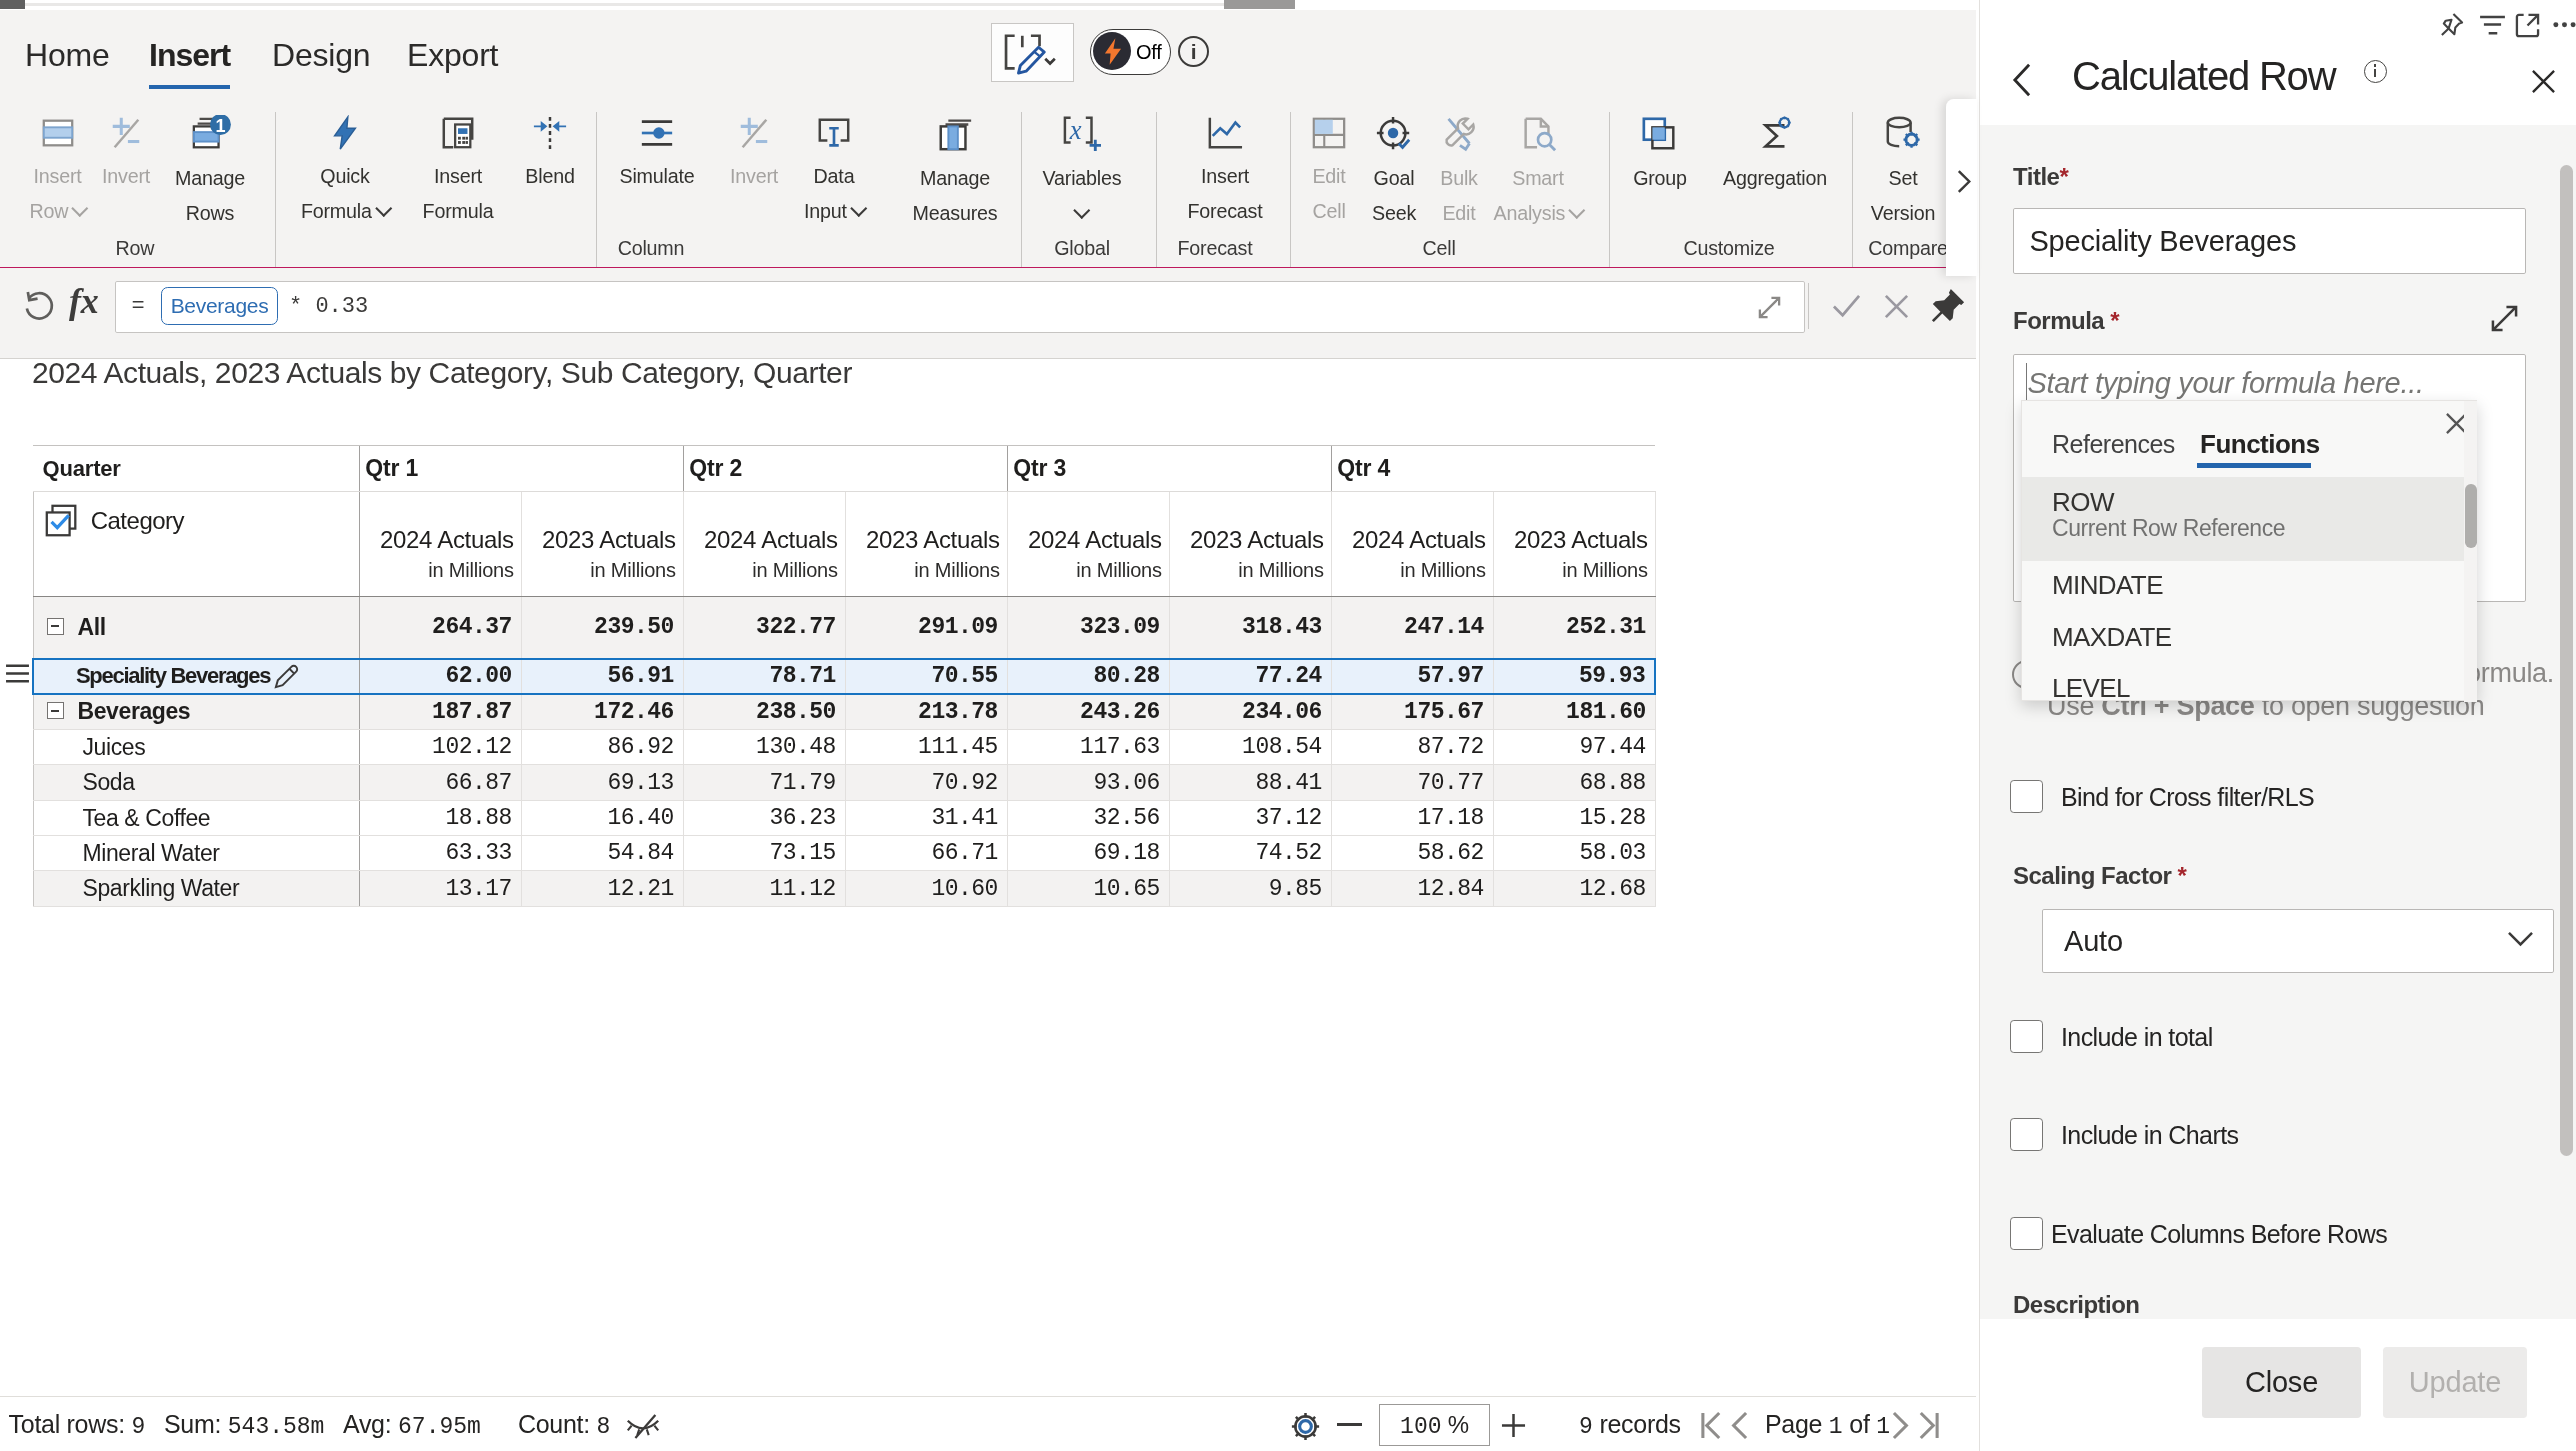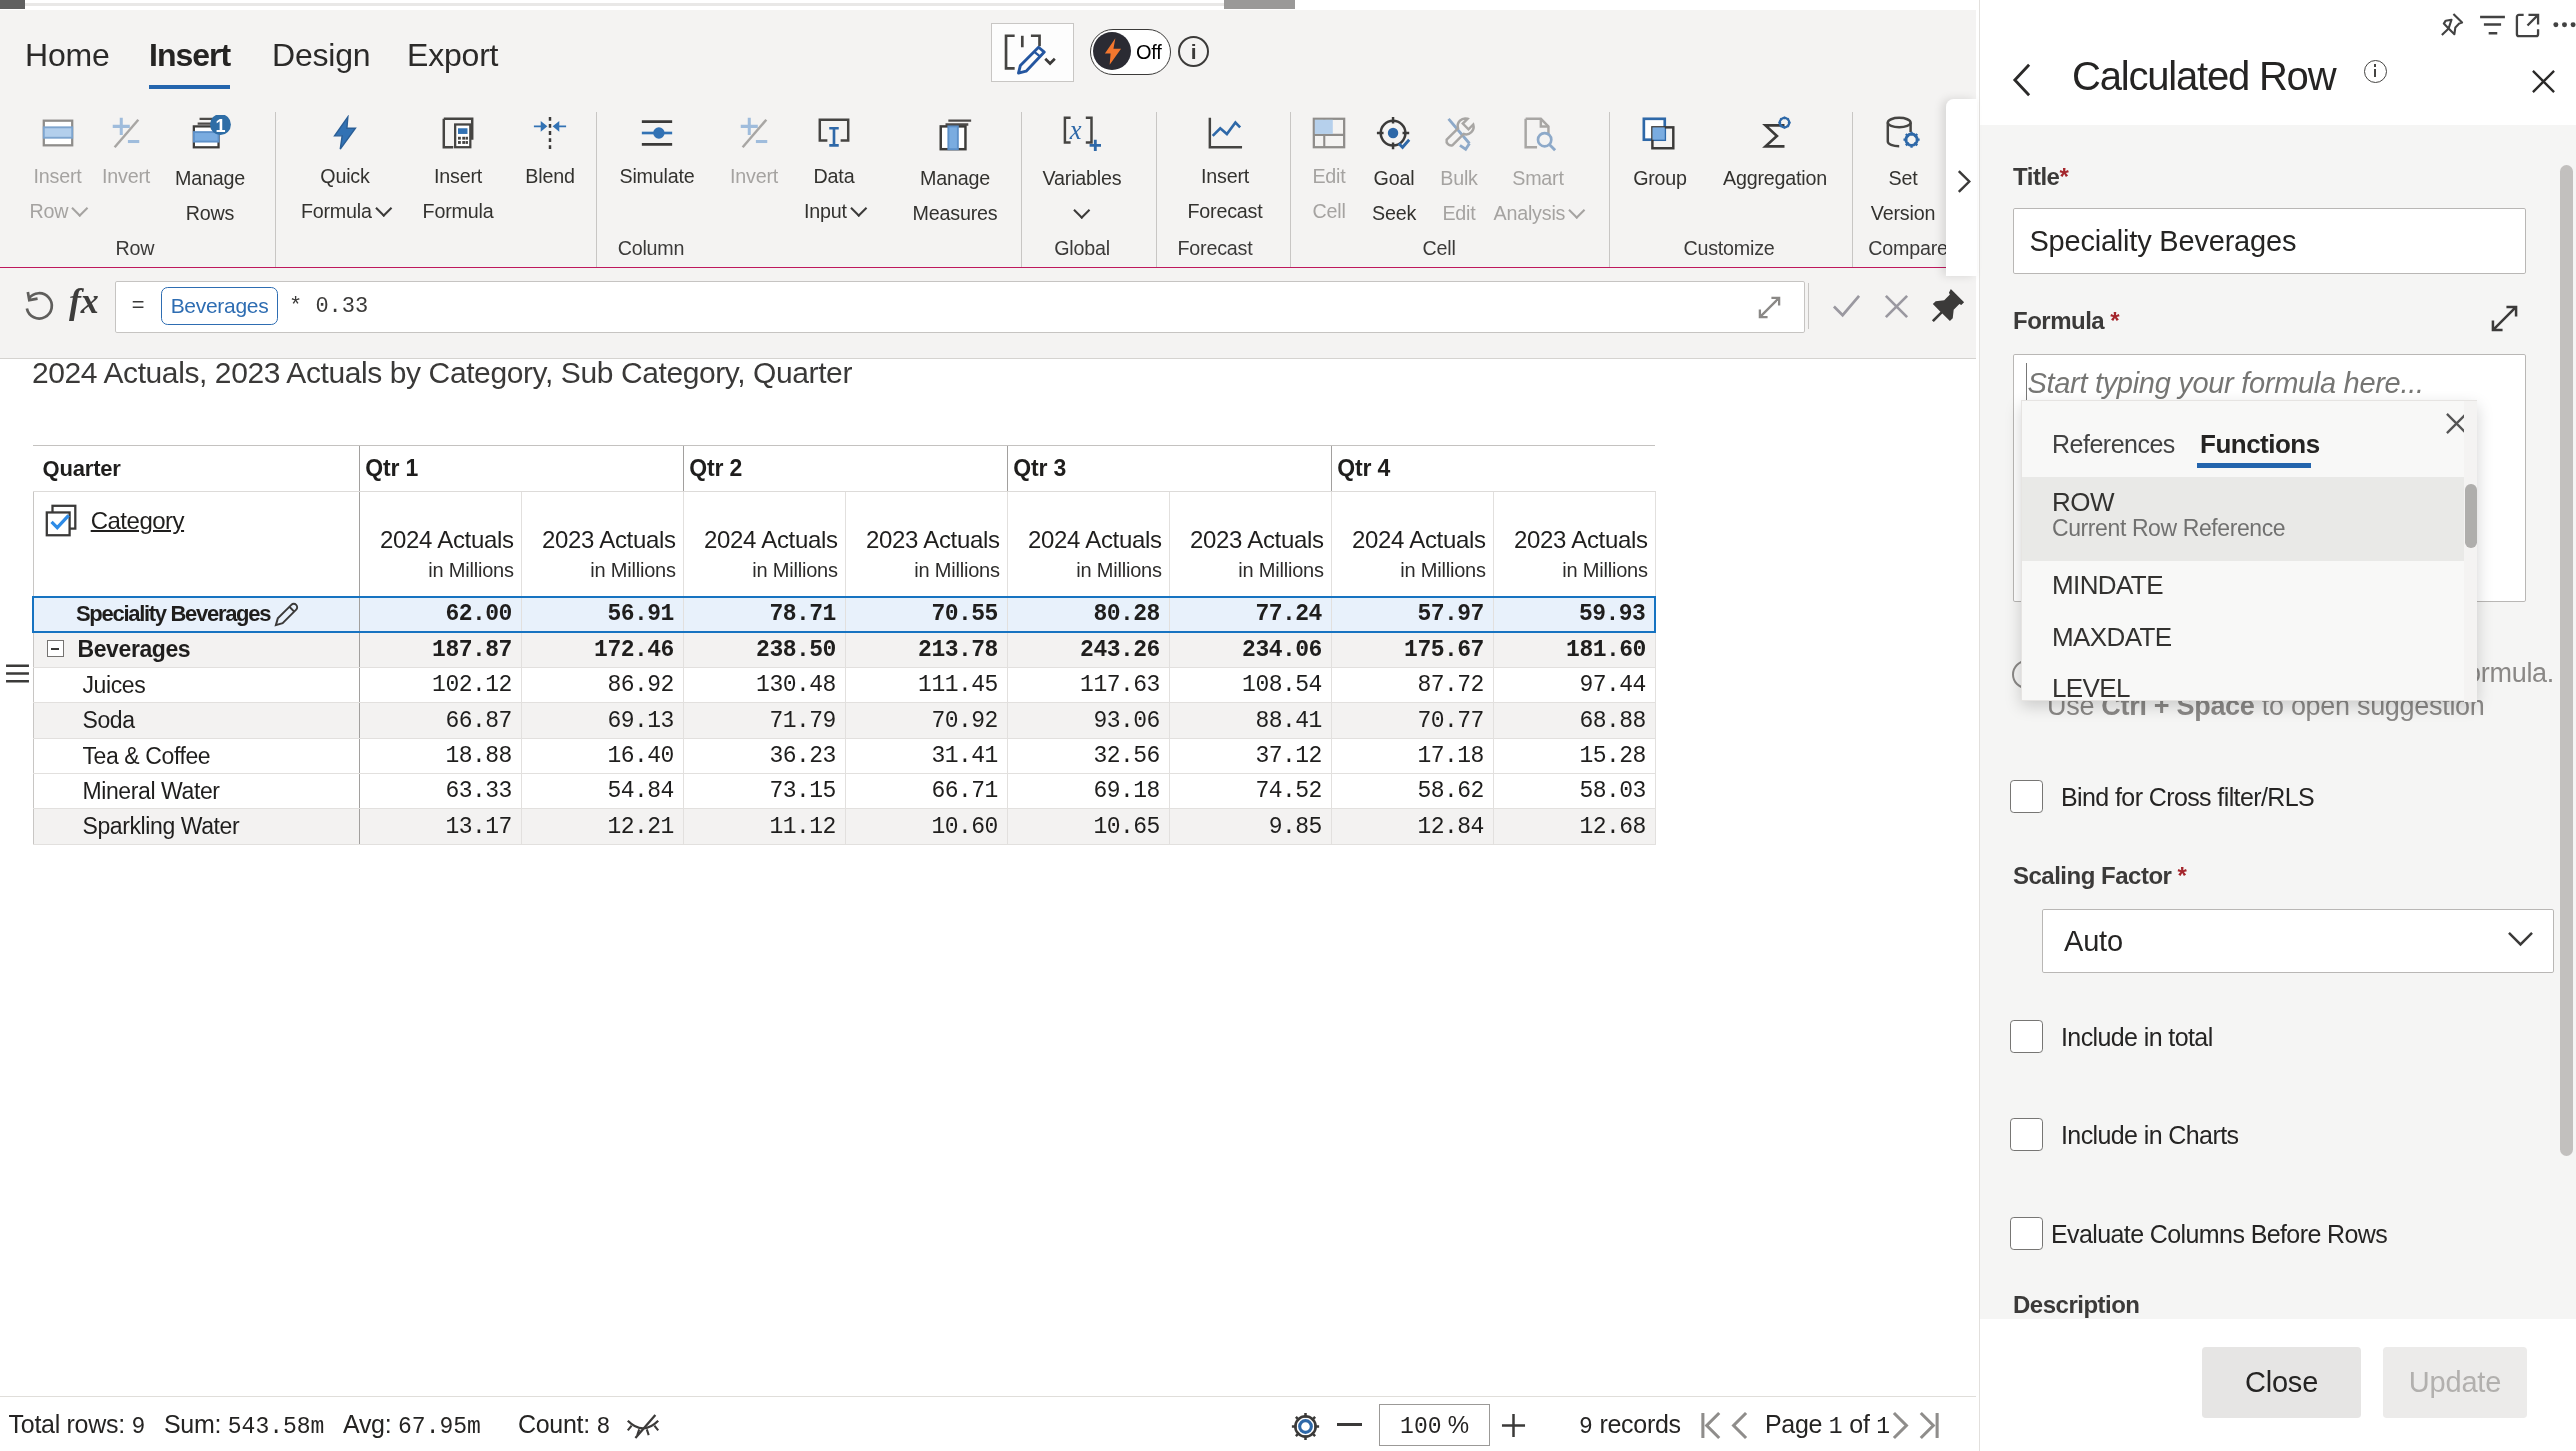--- a/index.html
+++ b/index.html
@@ -339,21 +339,21 @@
       </colgroup>
     <tbody>
         <tr class="h1" style="height:46px;">
       <td class="lblc" style="padding-left:9.6px; font-weight:bold; font-size:22px;">Quarter</td>
       <td colspan="2" class="qb" style="padding-left:5.8px; font-weight:bold; font-size:23px;">Qtr 1</td>
       <td colspan="2" class="qb" style="padding-left:5.8px; font-weight:bold; font-size:23px;">Qtr 2</td>
       <td colspan="2" class="qb" style="padding-left:5.8px; font-weight:bold; font-size:23px;">Qtr 3</td>
       <td colspan="2" class="qb" style="padding-left:5.8px; font-weight:bold; font-size:23px;">Qtr 4</td>
     </tr>
     <tr class="h2" style="height:105px;">
-      <td class="lblc" style="padding-left:9.6px; font-size:24px; letter-spacing:-0.5px; vertical-align:top; padding-top:9.6px;text-decoration:underline;">
+      <td class="lblc" style="padding-left:9.6px; font-size:24px; letter-spacing:-0.5px; vertical-align:top; padding-top:9.6px;">
         <svg width="38" height="38" viewBox="0 0 40 40" style="vertical-align:-11.5px; margin-right:9.6px;">
               <rect x="10" y="4" width="24" height="24" fill="#fff" stroke="#3b3a39" stroke-width="2.4"></rect>
               <rect x="4" y="11" width="24" height="24" fill="#fff" stroke="#3b3a39" stroke-width="2.4"></rect>
               <path d="M9 21 l6 6 L27 14" fill="none" stroke="#2e8be6" stroke-width="3.4"></path>
             </svg>Category</td>
       <td class="hn qb">
             <div>2024 Actuals</div>
             <div class="hm">in Millions</div>
           </td>
       <td class="hn">
@@ -377,20 +377,31 @@
             <div class="hm">in Millions</div>
           </td>
       <td class="hn qb">
             <div>2024 Actuals</div>
             <div class="hm">in Millions</div>
           </td>
       <td class="hn">
             <div>2023 Actuals</div>
             <div class="hm">in Millions</div>
           </td>
+    </tr>
+    <tr class="gray b" style="height:62px;">
+      <td class="lbl lblc b"><span class="exp"></span>All</td>
+      <td class="num qb">264.37</td>
+          <td class="num">239.50</td>
+          <td class="num qb">322.77</td>
+          <td class="num">291.09</td>
+          <td class="num qb">323.09</td>
+          <td class="num">318.43</td>
+          <td class="num qb">247.14</td>
+          <td class="num">252.31</td>
     </tr>
     <tr class="hl b" style="height:35px;">
       <td class="lbl lblc b" style="padding-left:42px; font-size:22px; letter-spacing:-1.3px;">Speciality Beverages<svg width="29" height="29" viewBox="0 0 30 30" style="position:absolute; left:238px; top:2.9px;">
               <path d="M4 26 l2 -7 L20 5 a2.8 2.8 0 0 1 5 5 L11 24 Z" fill="none" stroke="#3b3a39" stroke-width="2"></path>
               <path d="M18 7 l5 5" stroke="#3b3a39" stroke-width="2"></path>
             </svg></td>
       <td class="num qb">62.00</td>
           <td class="num">56.91</td>
           <td class="num qb">78.71</td>
           <td class="num">70.55</td>

